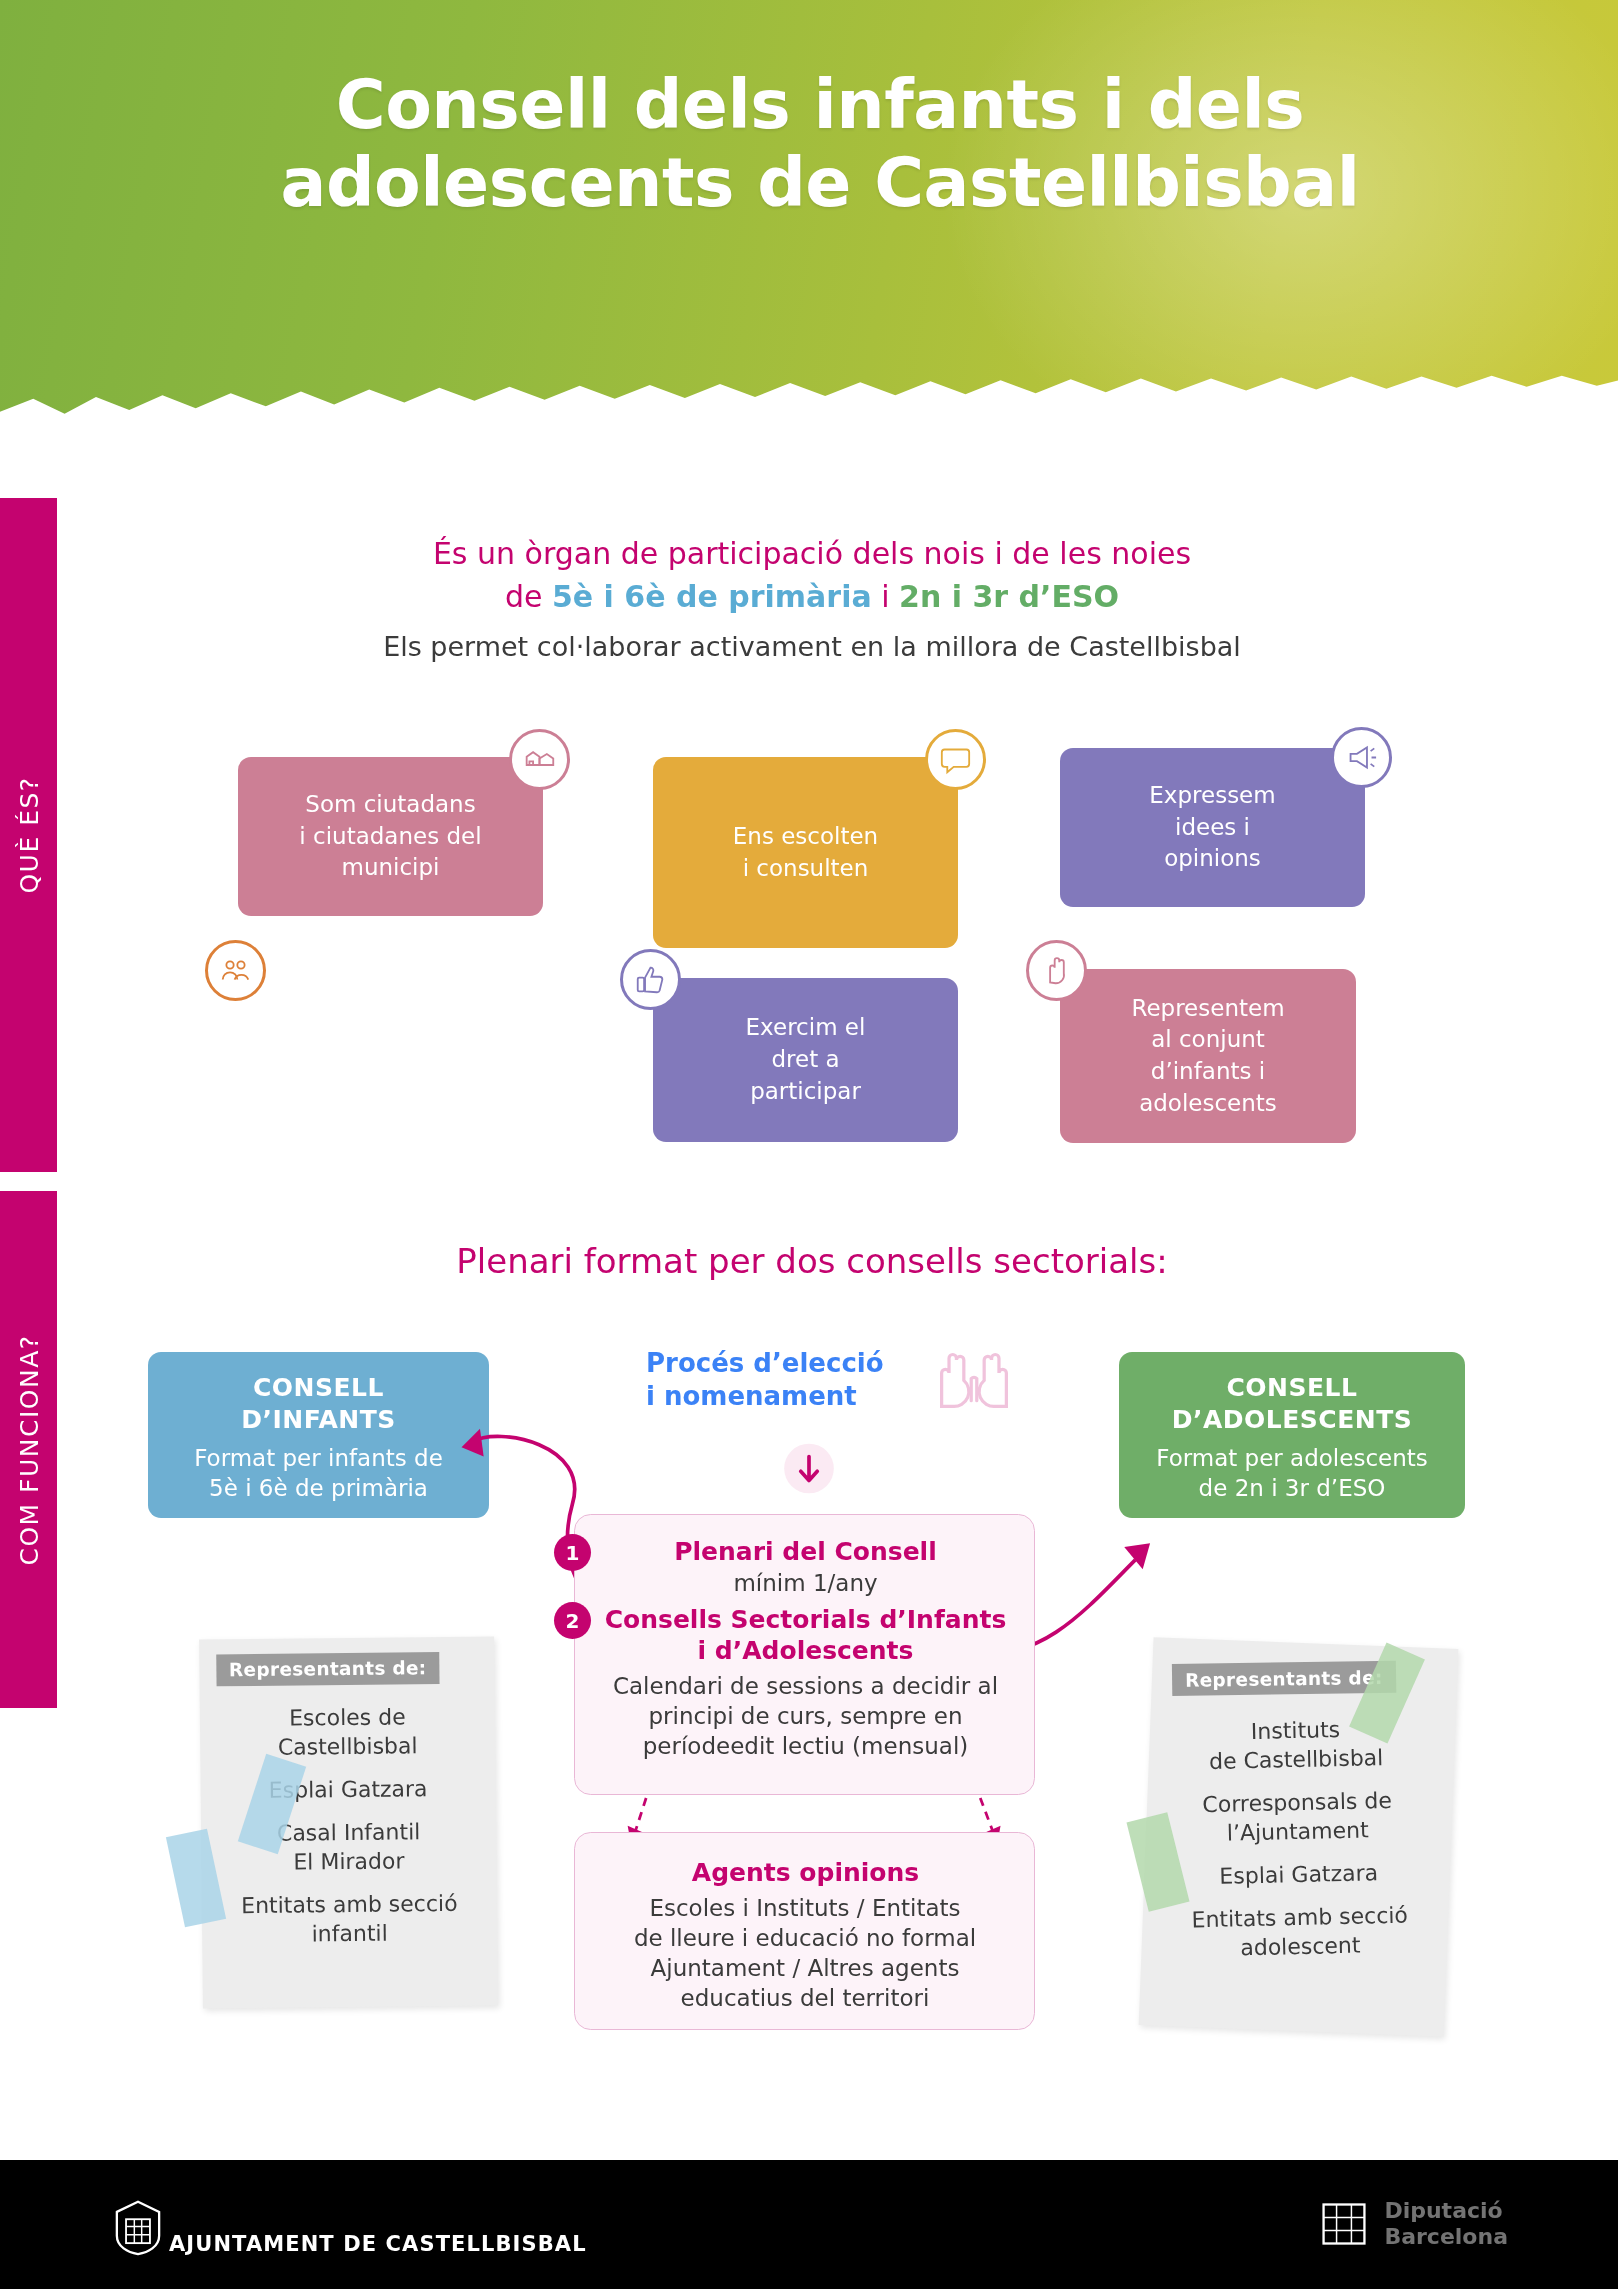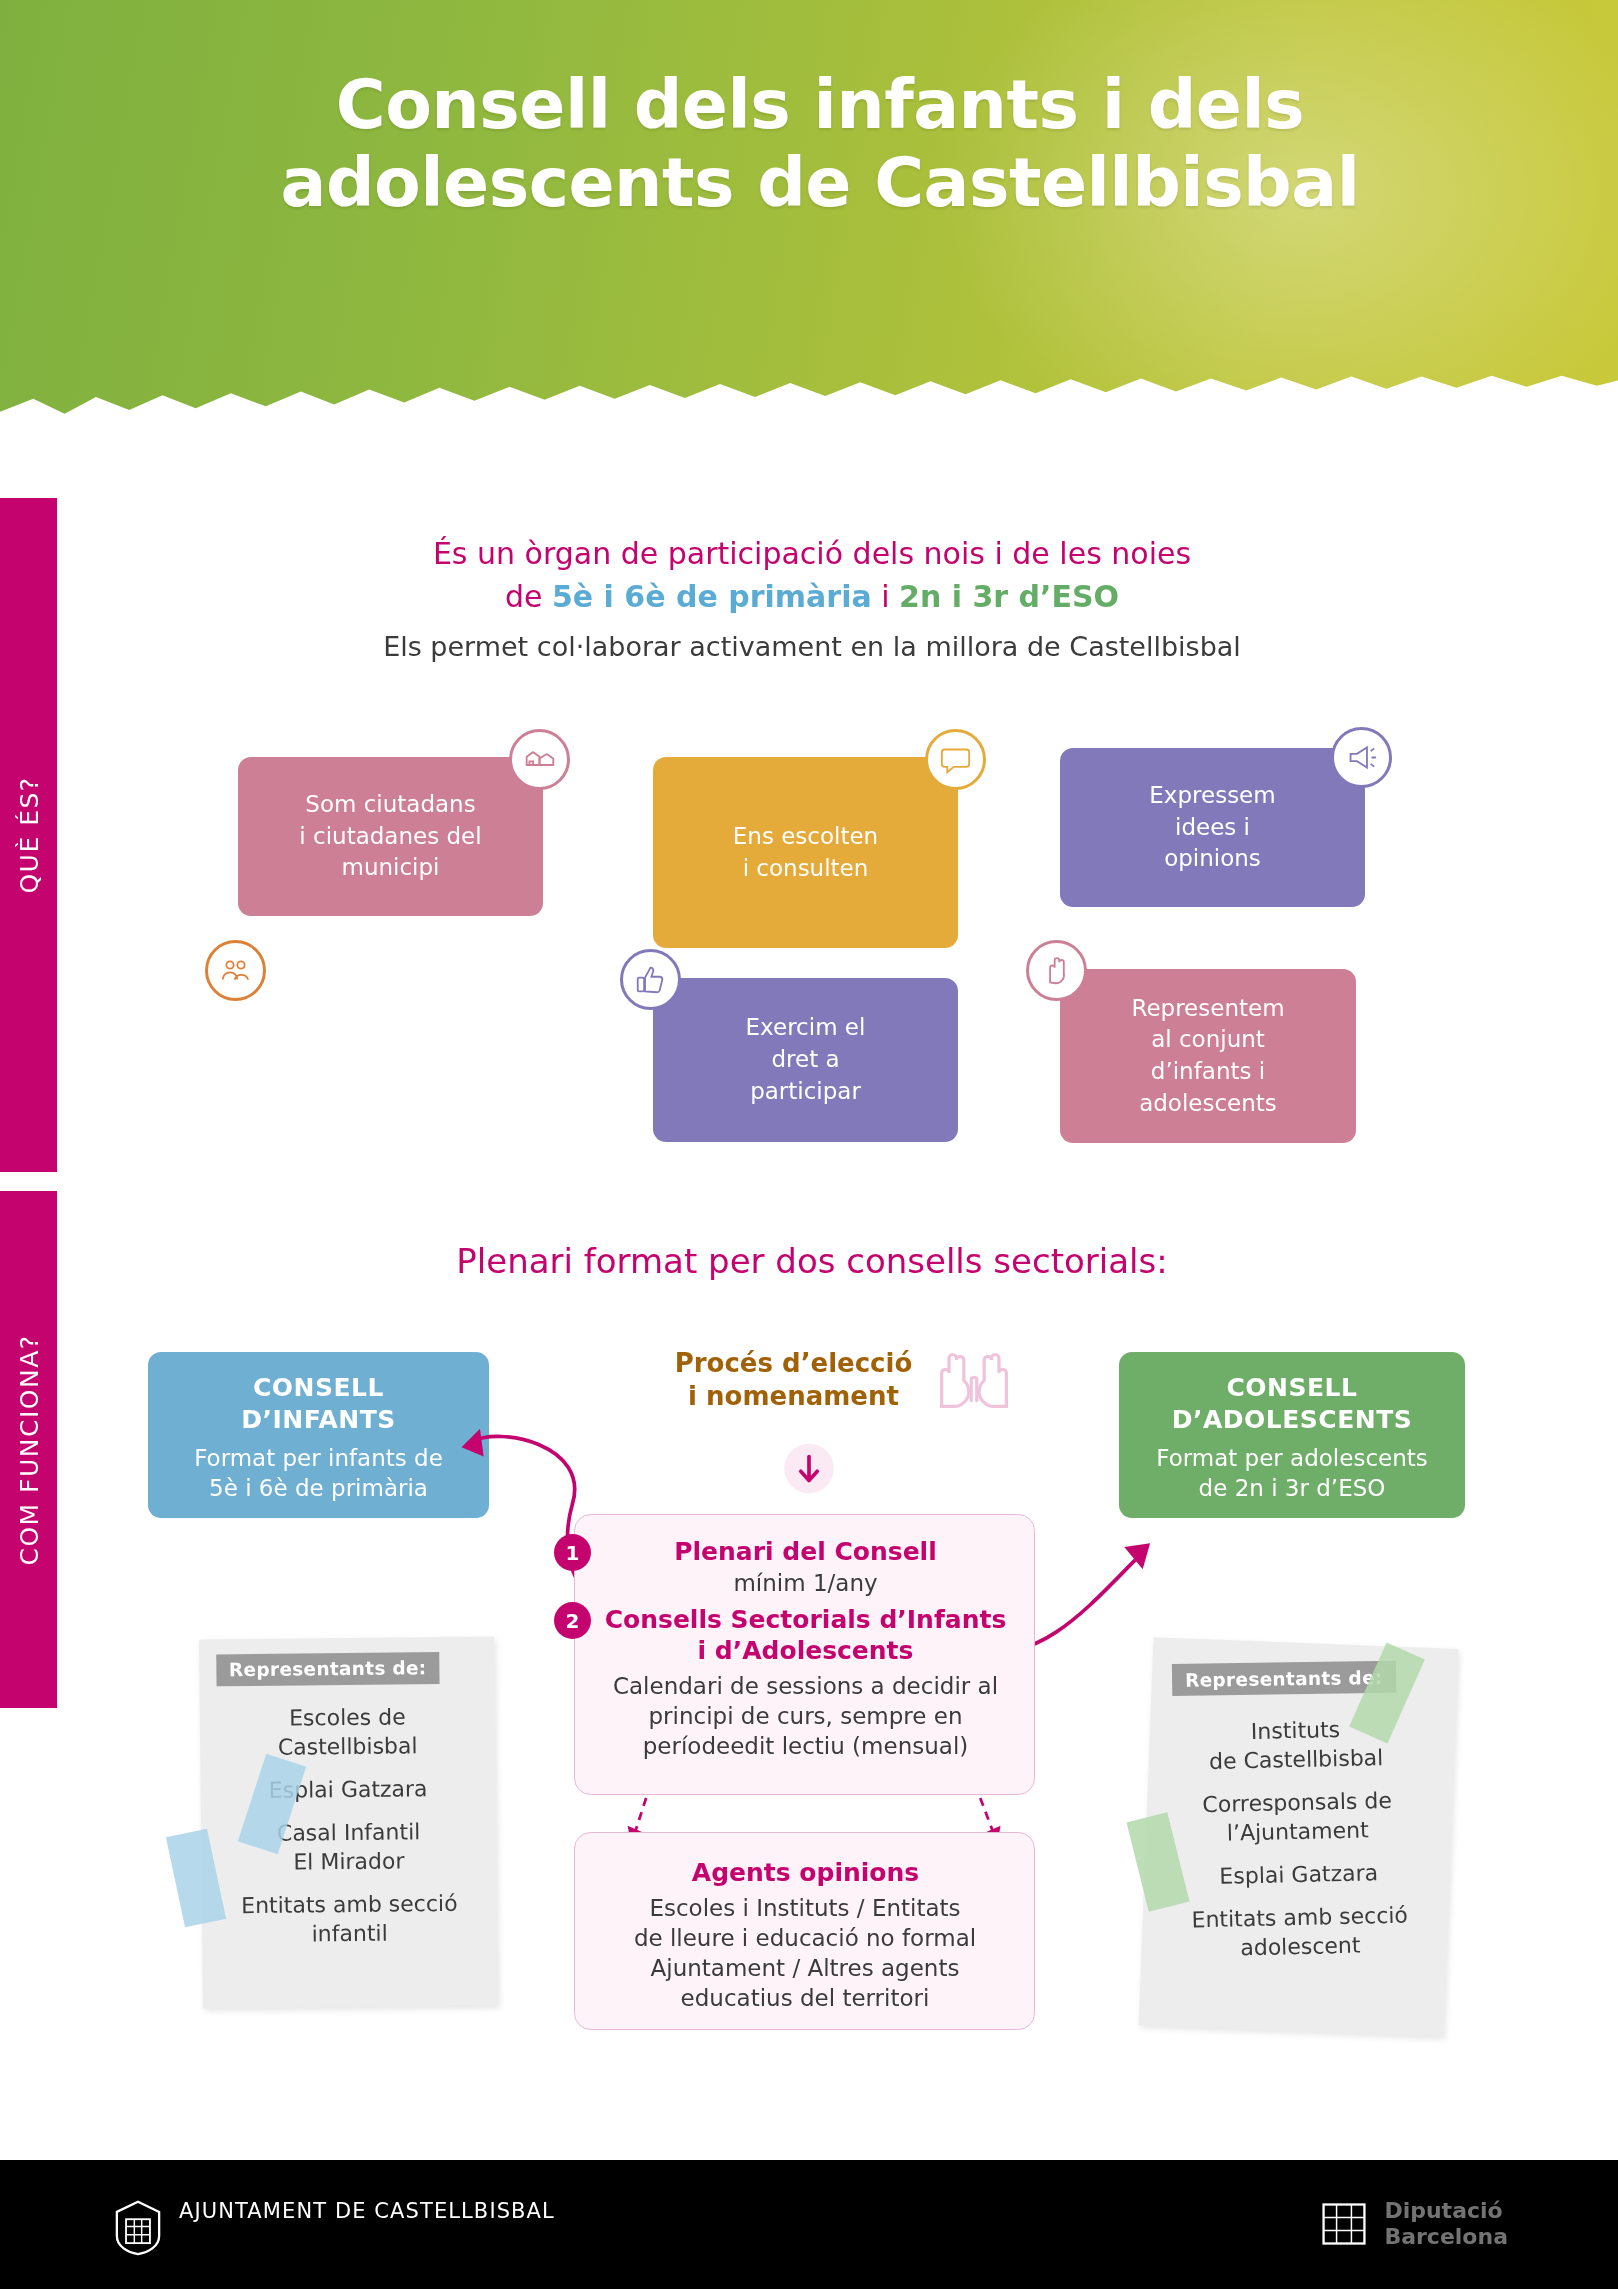--- a/index.html
+++ b/index.html
@@ -144,22 +144,22 @@
   .council-box .cb-sub {
     margin-top: 9.2px;
     font-size: 23px;
     line-height: 1.3;
   }
   #council-infants { left: 148px; top: 1352px; width: 341px; height: 166px; background: #6eafd2; }
   #council-adolescents { left: 1119px; top: 1352px; width: 346px; height: 166px; background: #6fae68; }
 
   .proces {
     position: absolute; left: 646px; top: 1347px;
-    width: 295px; text-align: center;
-    color: #a16207;
+    width: 295px; text-align: left;
+    color: #3b82f6;
     font-weight: bold;
     font-size: 26px;
     line-height: 1.28;
   }
   .hands-icon { position: absolute; left: 923px; top: 1336px; }
   .arrow-down { position: absolute; left: 773px; top: 1440px; }
 
   
   .panel {
     position: absolute;
@@ -254,21 +254,21 @@
   #connectors { position: absolute; left: 0; top: 0; width: 1619px; height: 2290px; pointer-events: none; }
 
   
   .footer {
     position: absolute; left: 0; top: 2160px;
     width: 1619px; height: 130px;
     background: #000000;
   }
   .footer-left {
     position: absolute; left: 111px; top: 39px;
-    display: flex; align-items: flex-start; gap: 14px;
+    display: flex; align-items: flex-end; gap: 4px; font-weight: bold;
   }
   .footer-left .ftxt {
     color: #ffffff; font-size: 21px; letter-spacing: 1.1px;
   }
   .footer-right {
     position: absolute; right: 111px; top: 37px;
     display: flex; align-items: center; gap: 14.8px;
   }
   .footer-right .f1 { color: #737373; font-weight: bold; font-size: 22px; line-height: 1.18; }
 </style>

